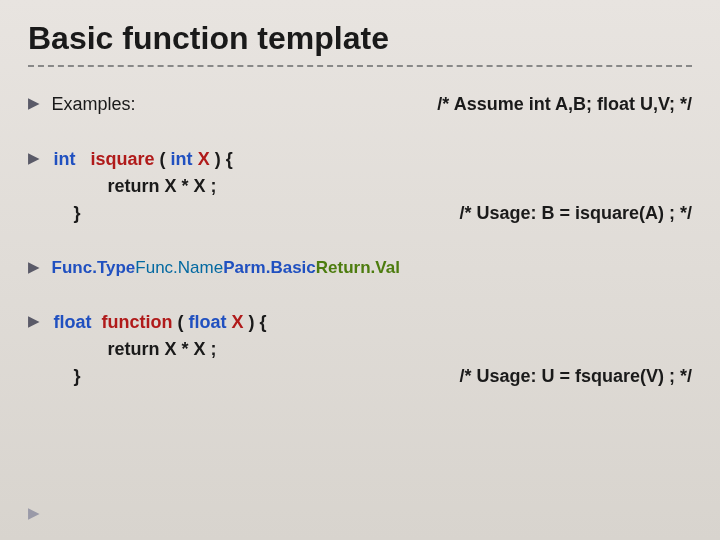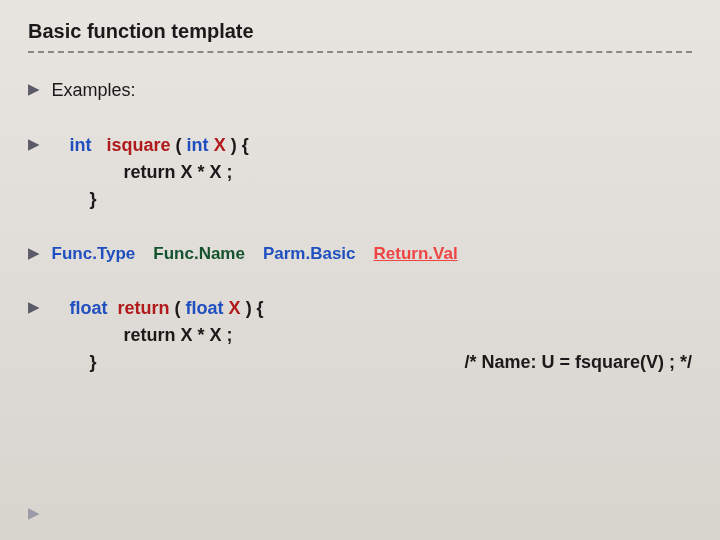--- a/index.html
+++ b/index.html
@@ -6,21 +6,21 @@
   body {
     width: 720px;
     height: 540px;
     background: linear-gradient(to bottom, #e8e4e0 0%, #d8d4ce 100%);
     font-family: Arial, sans-serif;
     padding: 20px 28px;
     color: #1a1a1a;
     overflow: hidden;
   }
   .title {
-    font-size: 20px;
+    font-size: 32px;
     font-weight: bold;
     color: #1a1a1a;
     padding-bottom: 8px;
     border-bottom: 2px dashed #888;
     margin-bottom: 24px;
   }
   .bullet-row {
     display: flex;
     align-items: flex-start;
     margin-bottom: 28px;
@@ -34,87 +34,88 @@
   }
   .content {
     font-size: 18px;
     line-height: 1.5;
     flex: 1;
   }
   .row1 { display: flex; justify-content: space-between; align-items: flex-end; }
   .bold { font-weight: bold; }
   .red { color: #b01a1a; font-weight: bold; }
   .blue { color: #2050c0; font-weight: bold; }
-  .code-block { margin-left: 18px; }
+  .code-block { margin-left: 2px; }
   .indent { padding-left: 54px; }
   .legend-row {
     display: flex;
-    gap: 18px;
     font-size: 17px;
   }
   .legend-blue { color: #2050c0; font-weight: bold; }
-  .legend-red { color: #14532d; font-weight: bold; }
-  .legend-plain { color: #ef4444; font-weight: bold; text-decoration: underline; }
+  .legend-red { color: #0369a1; font-weight: normal; }
+  .legend-plain { color: #4d7c0f; font-weight: bold; }
   .footer-bullet {
     position: absolute;
     bottom: 18px;
     left: 28px;
     color: #9a9aa8;
     font-size: 15px;
   }
   .usage-line { display: flex; justify-content: space-between; }
 </style>
 </head>
 <body>
 
 <div class="title">Basic function template</div>
 
 <div class="bullet-row">
   <span class="bullet">▶</span>
   <div class="content row1">
     <span>Examples:</span>
+    <span class="bold">/* Assume int A,B; float U,V; */</span>
   </div>
 </div>
 
 <div class="bullet-row">
   <span class="bullet">▶</span>
   <div class="content code-block">
     <div>
       <span class="blue">int</span>&nbsp;&nbsp;
       <span class="red">isquare</span>
       <span class="bold"> <span>( </span></span><span class="blue">int</span>
       <span class="red">X</span><span class="bold"> ) {</span>
     </div>
     <div class="indent bold">return X * X ;</div>
     <div class="usage-line">
       <span class="bold" style="padding-left:20px">}</span>
+      <span class="bold">/* Usage:  B = isquare(A) ;  */</span>
     </div>
   </div>
 </div>
 
 <div class="bullet-row">
   <span class="bullet">▶</span>
   <div class="content legend-row">
     <span class="legend-blue">Func.Type</span>
     <span class="legend-red">Func.Name</span>
     <span class="legend-blue">Parm.Basic</span>
     <span class="legend-plain">Return.Val</span>
   </div>
 </div>
 
 <div class="bullet-row">
   <span class="bullet">▶</span>
   <div class="content code-block">
     <div>
       <span class="blue">float</span>&nbsp;
-      <span class="red">return</span>
+      <span class="red">function</span>
       <span class="bold"> <span>( </span></span><span class="blue">float</span>
       <span class="red">X</span><span class="bold"> ) {</span>
     </div>
     <div class="indent bold">return X * X ;</div>
     <div class="usage-line">
       <span class="bold" style="padding-left:20px">}</span>
-      <span class="bold">/* Name:  U = fsquare(V) ;  */</span>
+      <span class="bold">/* Usage:  U = fsquare(V) ;  */</span>
     </div>
   </div>
 </div>
 
 <span class="footer-bullet">▶</span>
 
 </body></html>

